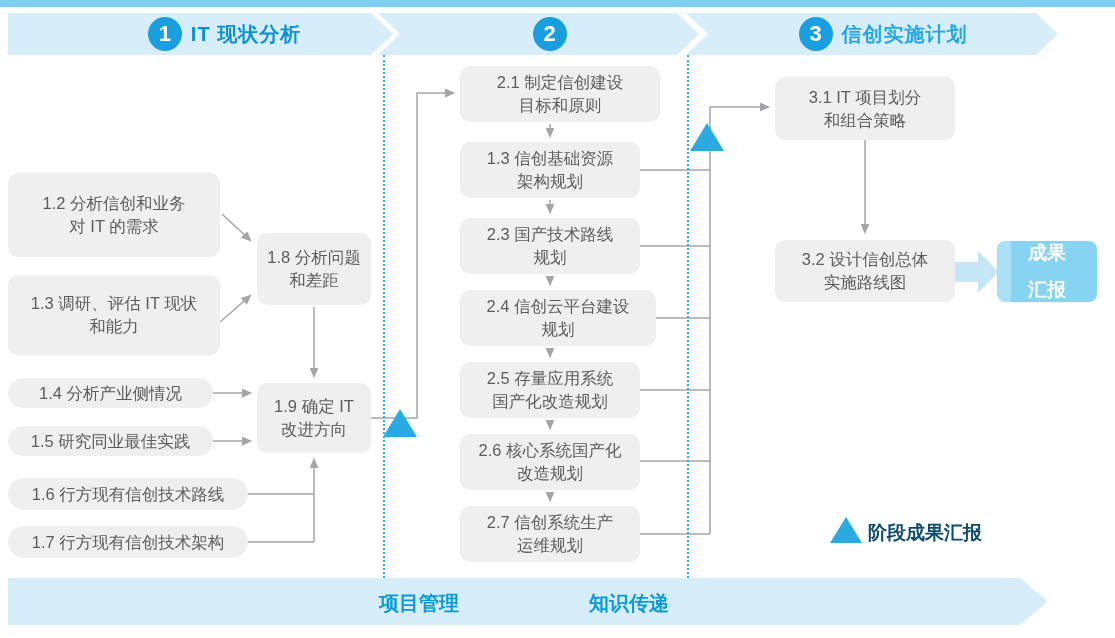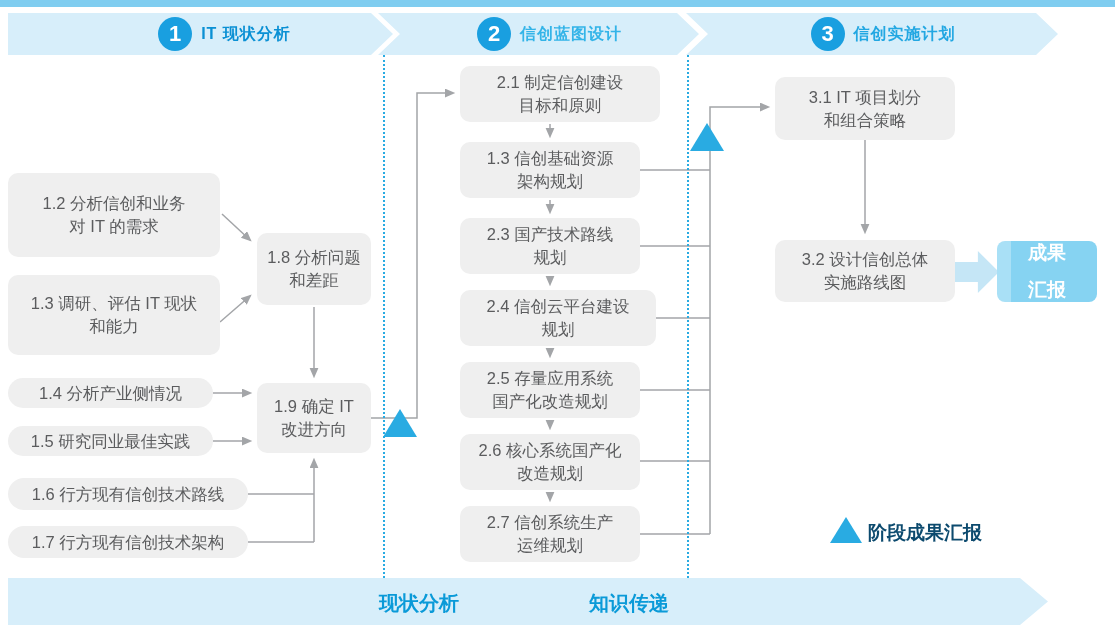--- a/index.html
+++ b/index.html
@@ -8,21 +8,21 @@
 
   .top-stripe { position:absolute; left:0; top:0; width:1115px; height:7px; background:#7fcdf0; }
 
   
   .banner { position:absolute; top:13px; height:42px; background:#d7eefa; display:flex; align-items:center; }
   .banner-first { clip-path:polygon(0 0, calc(100% - 22px) 0, 100% 50%, calc(100% - 22px) 100%, 0 100%); }
   .banner-mid   { clip-path:polygon(0 0, calc(100% - 22px) 0, 100% 50%, calc(100% - 22px) 100%, 0 100%, 22px 50%); }
   .banner-inner { display:flex; align-items:center; gap:9px; margin:0 auto; }
   .pcircle { width:34px; height:34px; border-radius:50%; background:#199fe0; color:#fff;
              font-weight:bold; font-size:22px; display:flex; align-items:center; justify-content:center; }
-  .ptitle { font-weight:bold; font-size:16px; letter-spacing:1px; }
+  .ptitle { font-weight:bold; font-size:20px; letter-spacing:1px; }
   .t1 { color:#0a90d4; } .t2 { color:#33b4e8; } .t3 { color:#22a7e2; }
 
   
   .dotline { position:absolute; top:55px; height:523px; width:0; border-left:2px dotted #29abe2; }
 
   
   .box { position:absolute; background:#efefef; border-radius:10px; color:#5b5c5e;
          font-size:16.5px; line-height:1.38; display:flex; flex-direction:column;
          align-items:center; justify-content:center; text-align:center; }
   .box div { white-space:nowrap; }
@@ -95,21 +95,20 @@
 
   <div class="banner banner-first" style="left:8px; width:385px; padding-left:48px">
     <div class="banner-inner">
       <span class="pcircle">1</span>
       <span class="ptitle t1">IT 现状分析</span>
     </div>
   </div>
   <div class="banner banner-mid" style="left:378px; width:321px; padding-left:22px">
     <div class="banner-inner">
       <span class="pcircle">2</span>
-      <span class="ptitle t2">信创蓝图设计</span>
     </div>
   </div>
   <div class="banner banner-mid" style="left:686px; width:372px; padding-left:22px">
     <div class="banner-inner">
       <span class="pcircle">3</span>
       <span class="ptitle t3">信创实施计划</span>
     </div>
   </div>
 
   <div class="box" style="left:8px; top:173px; width:212px; height:84px">
@@ -185,16 +184,16 @@
     <div>汇报</div>
   </div>
 
   <div class="tri" style="left:383px; top:409px"></div>
   <div class="tri" style="left:690px; top:123px"></div>
 
   <div class="tri tri-legend" style="left:830px; top:517px"></div>
   <div class="legend-label" style="left:868px; top:520px">阶段成果汇报</div>
 
   <div class="footer-banner"></div>
-  <div class="footer-label" style="left:379px">现状分析</div>
+  <div class="footer-label" style="left:379px">项目管理</div>
   <div class="footer-label" style="left:589px">知识传递</div>
 
 </div>
 
 </body></html>

